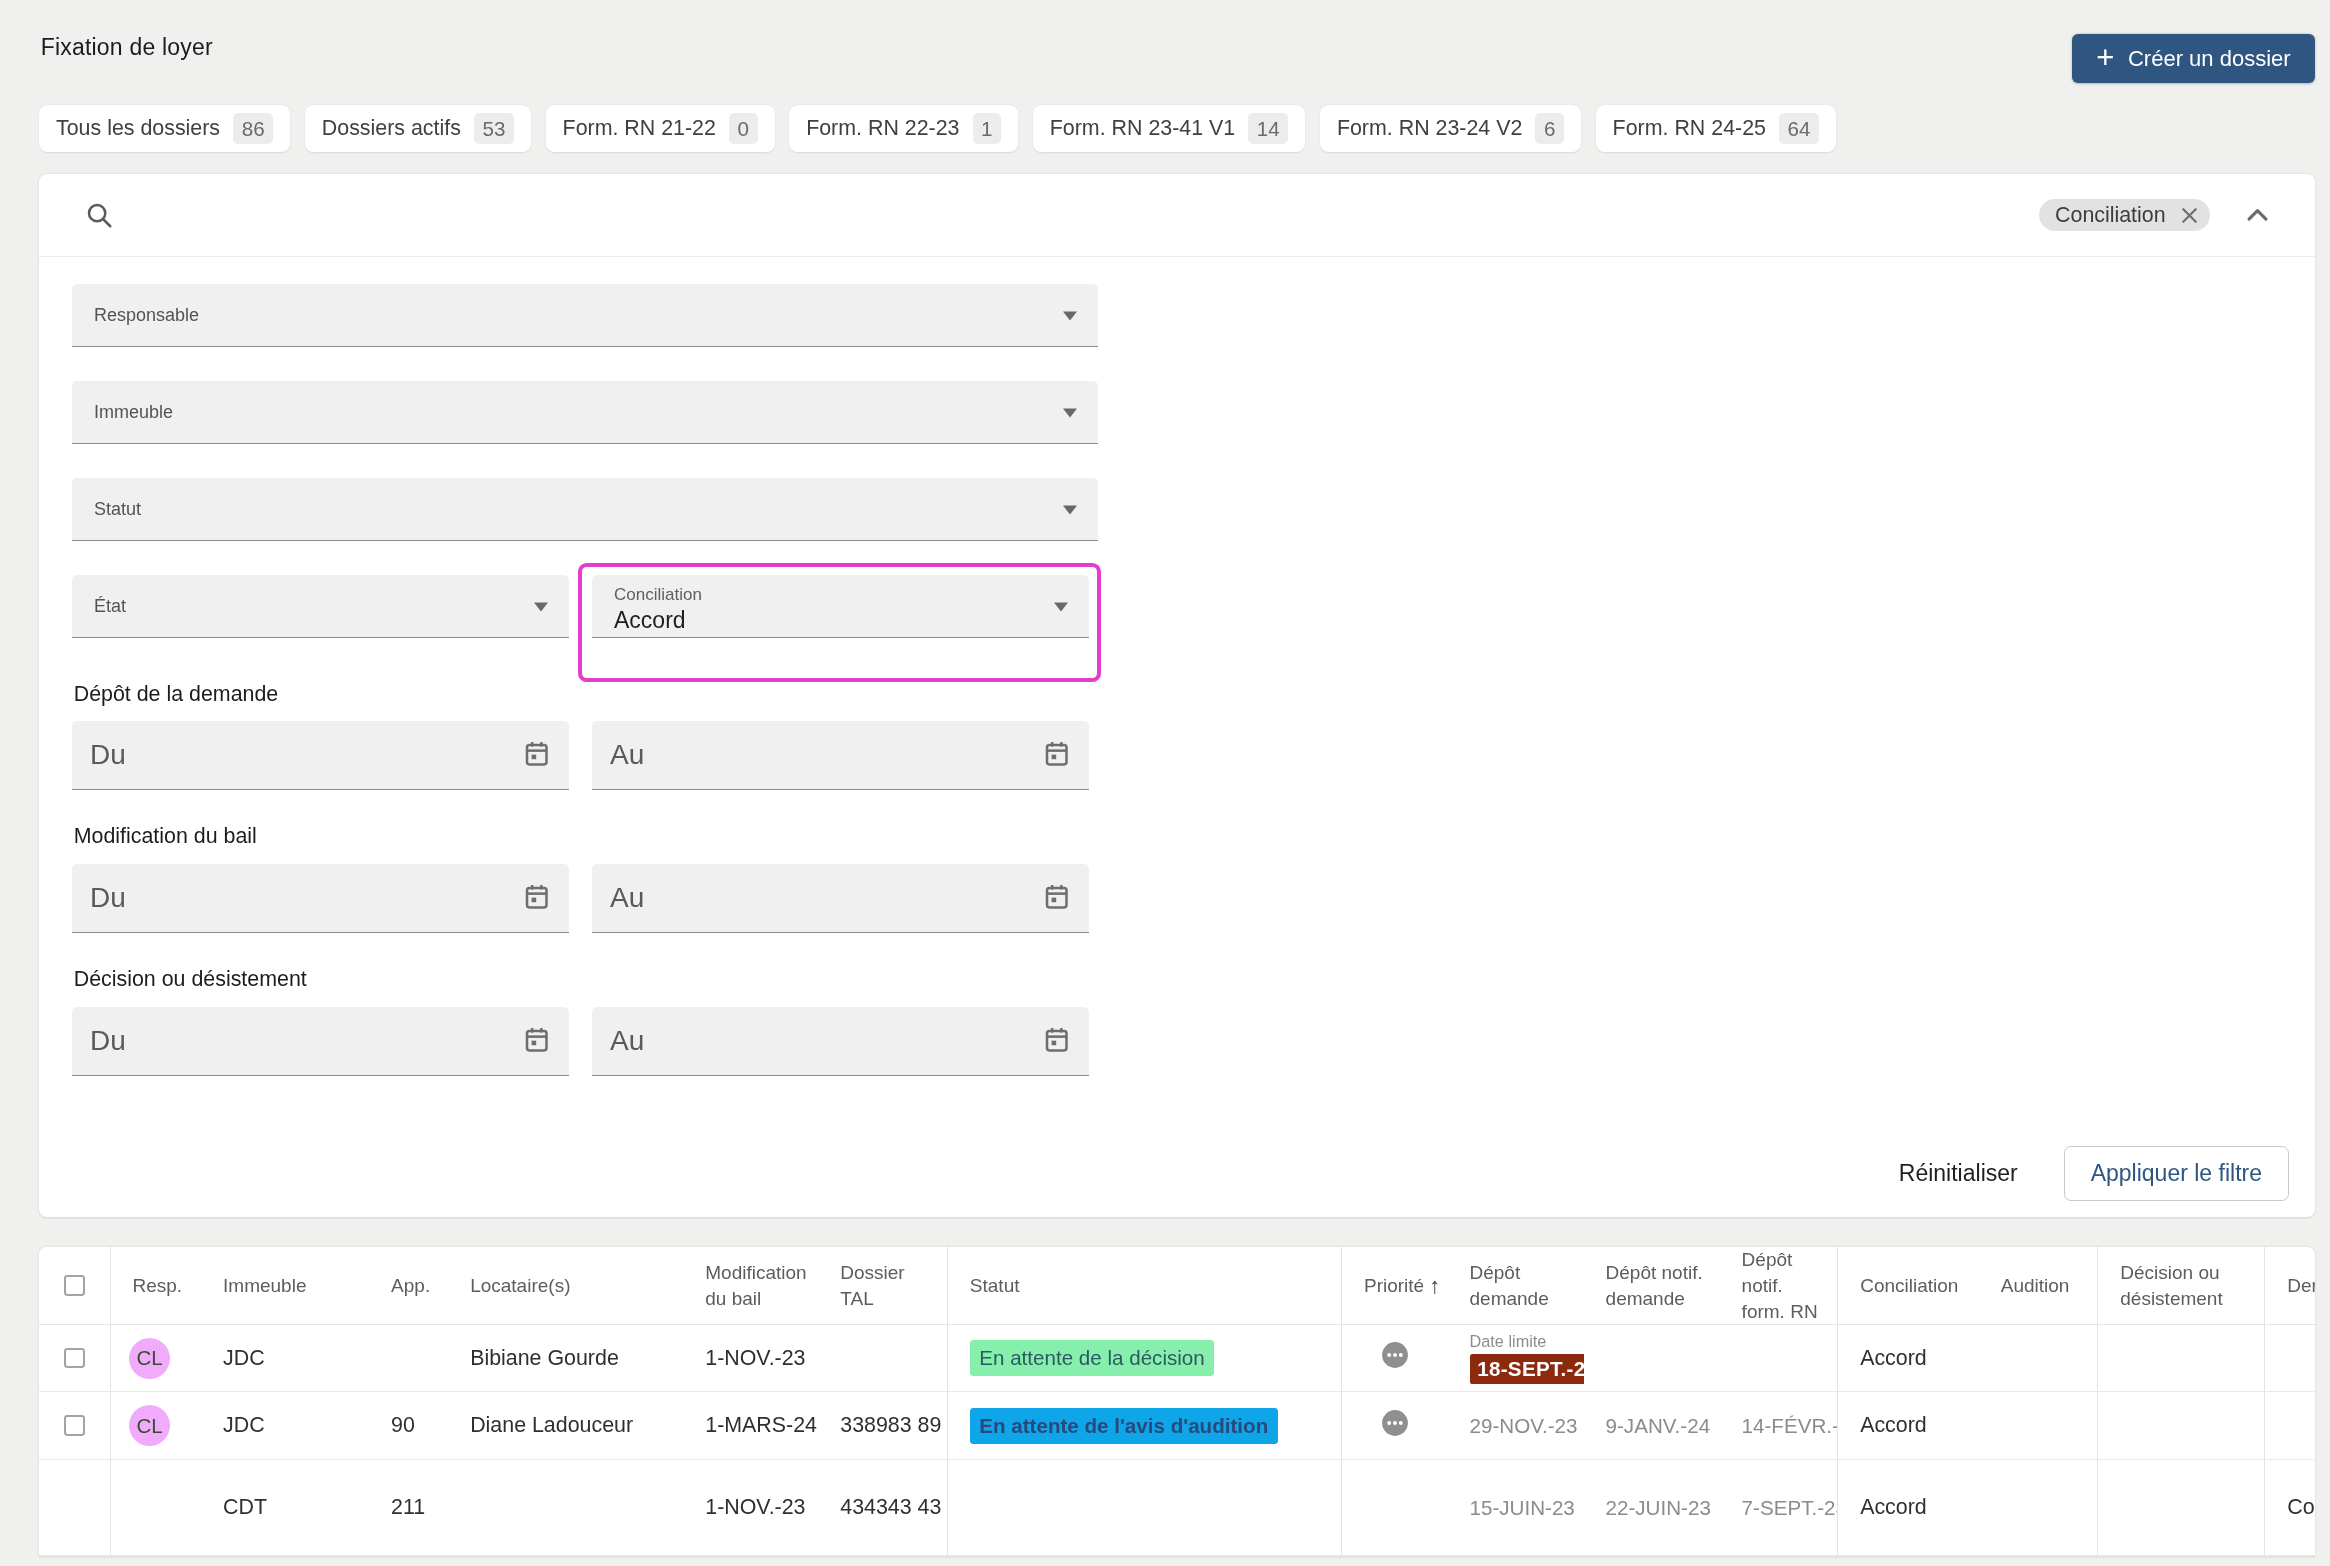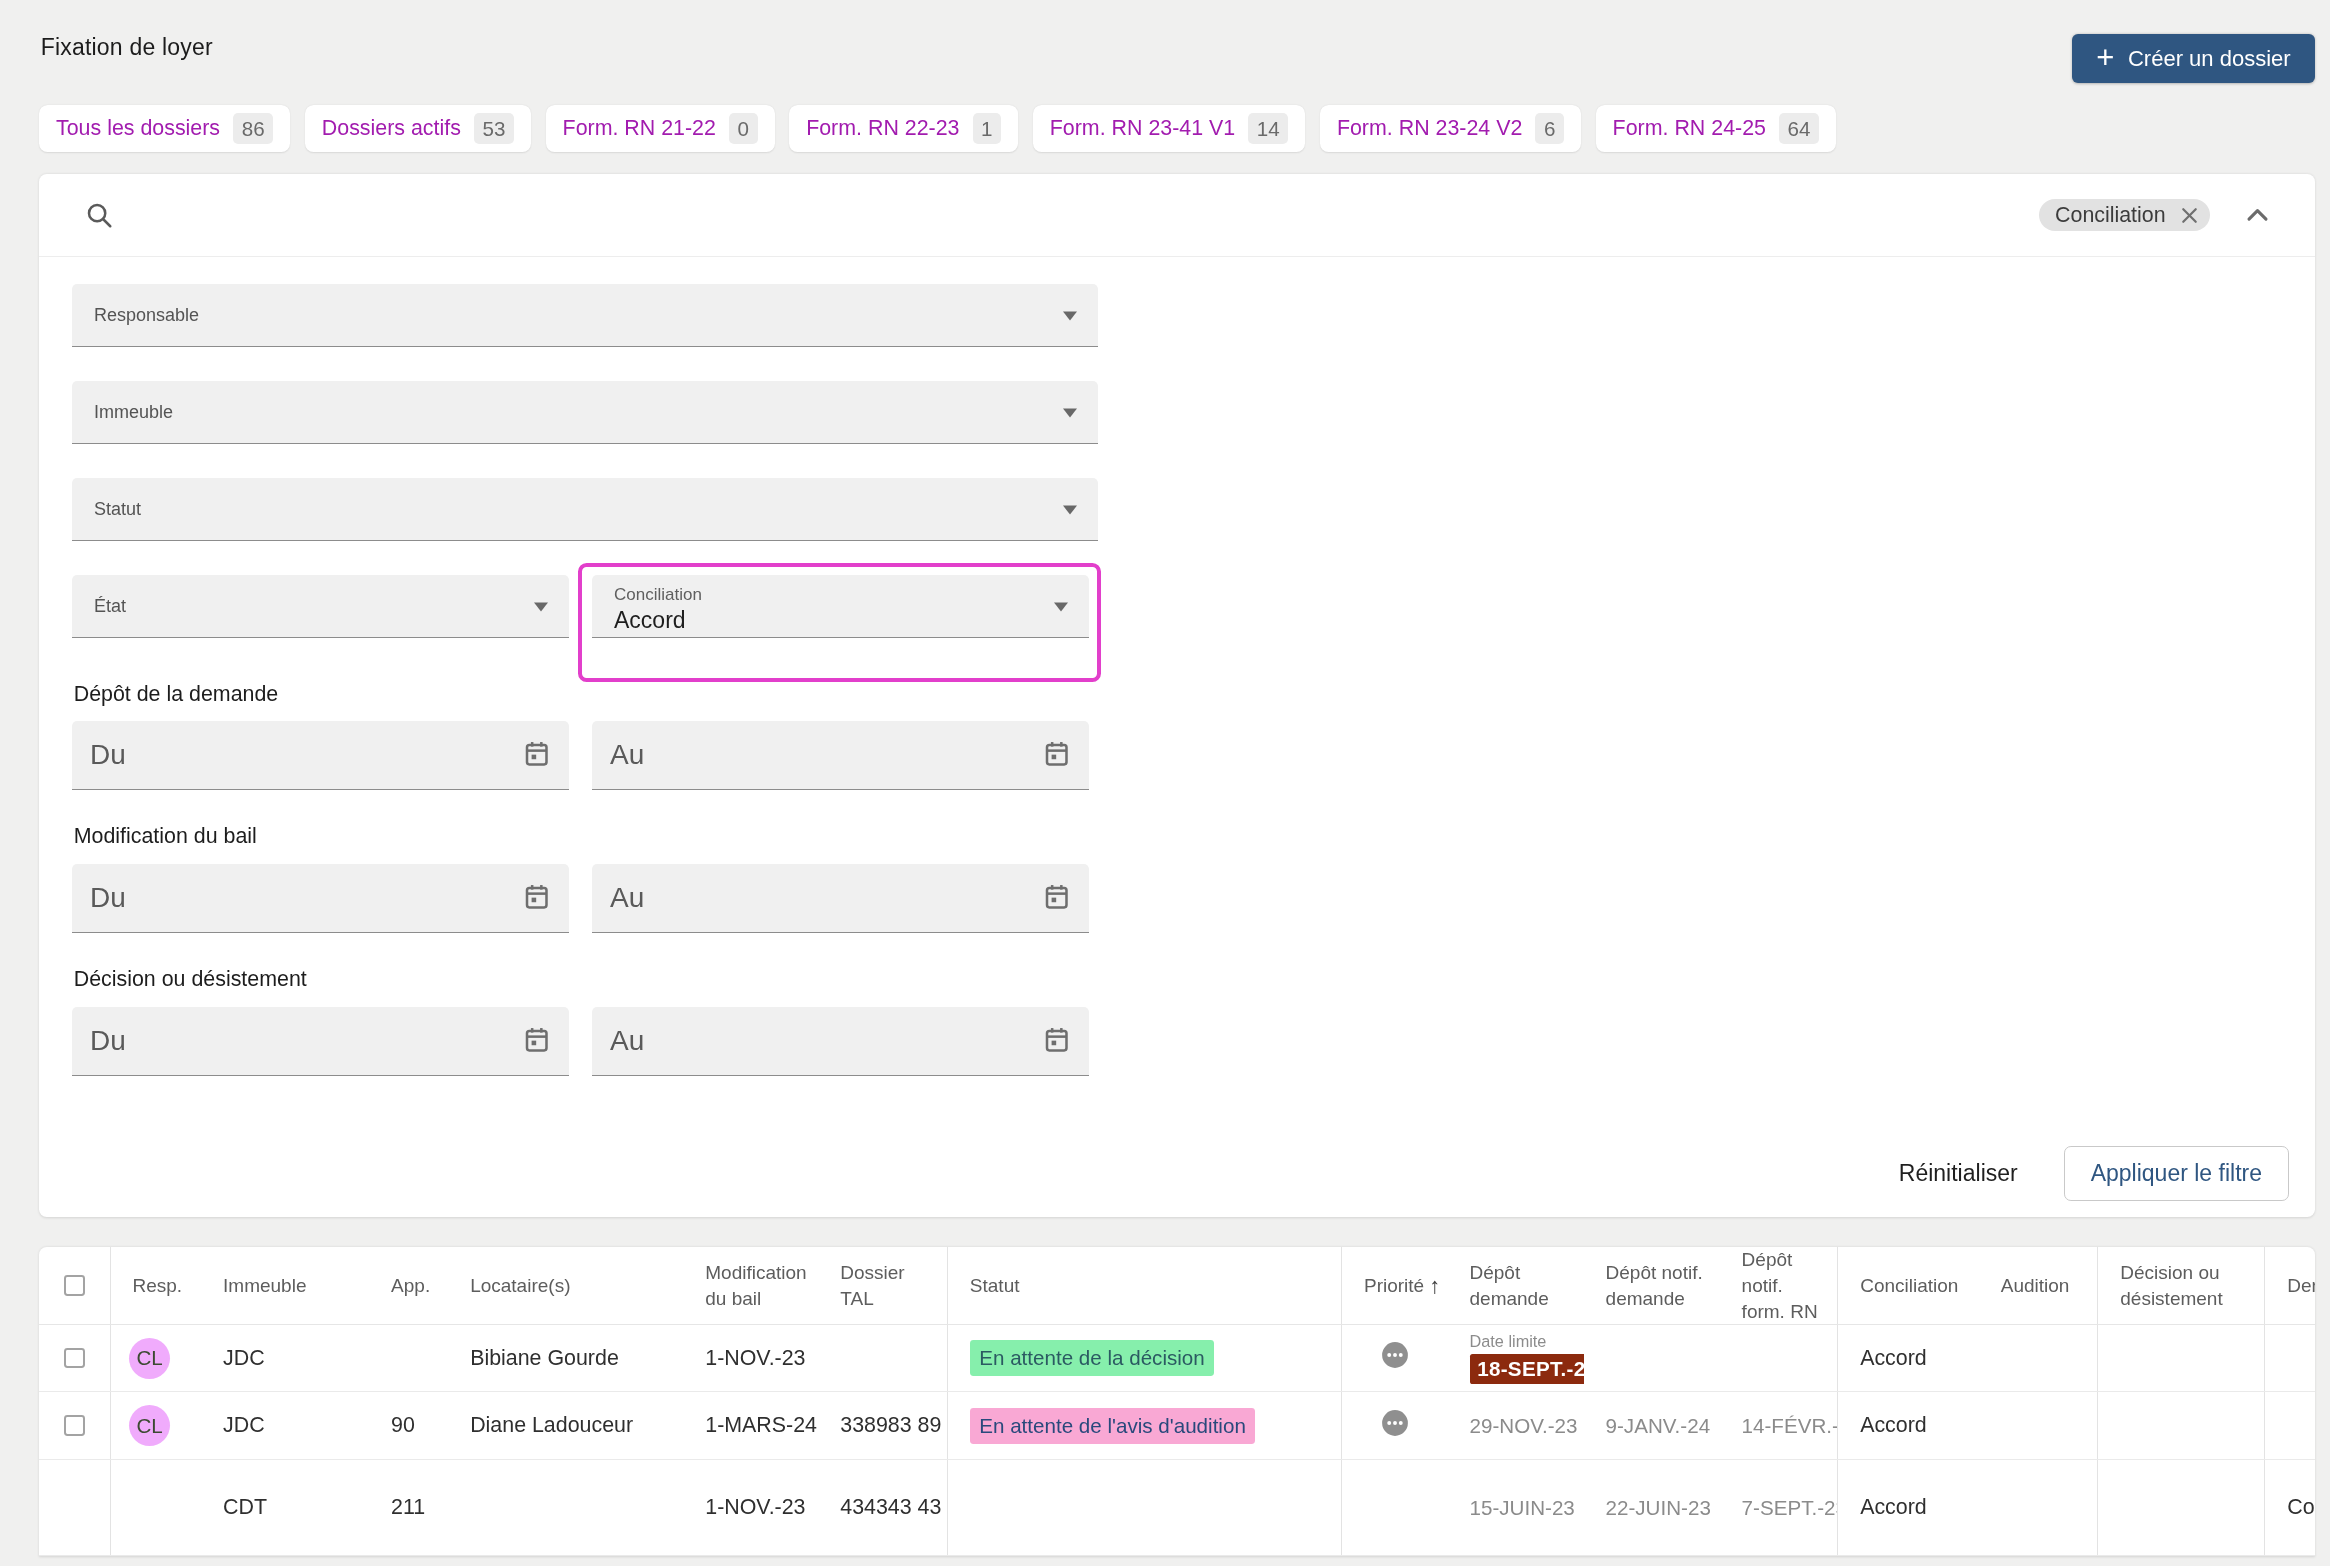--- a/index.html
+++ b/index.html
@@ -12,21 +12,21 @@
   .page-title { font-size:23px; font-weight:400; color:#1c1c1c; letter-spacing:0.2px; padding-left:1.7px; }
   .create-btn { display:flex; align-items:center; gap:13.7px; background:#2f5681; color:#fff;
     border:none; border-radius:6px; height:49px; padding:0 24px; font-size:22px; cursor:pointer;
     box-shadow:0 0.9px 2.6px rgba(0,0,0,.25); font-family:inherit; }
   .create-btn .plus { font-size:31px; font-weight:300; line-height:1; margin-top:-2.6px; }
 
   
   .tabs { display:flex; gap:14.6px; margin-top:22px; }
   .tab-chip { display:flex; align-items:center; gap:13px; background:#fff; border-radius:8.6px;
     height:47px; padding:0 17px; box-shadow:0 0.9px 1.7px rgba(0,0,0,.10); cursor:pointer; }
-  .tab-chip .lbl { font-size:21.4px; color:#a21caf; white-space:nowrap; }
+  .tab-chip .lbl { font-size:21.4px; color:#404040; white-space:nowrap; }
   .tab-chip .cnt { background:#ececec; border-radius:5.1px; padding:3.4px 8.6px; font-size:20.6px; color:#6a6a6a; }
 
   
   .filter-card { margin-top:22px; width:2276px; background:#fff; border-radius:7.7px;
     box-shadow:0 0.9px 2.6px rgba(0,0,0,.12); }
   .search-row { display:flex; align-items:center; height:83px; padding:0 43px 0 45px;
     border-bottom:0.9px solid #ededed; }
   .search-row input { flex:1; border:none; outline:none; background:transparent;
     font-size:23px; margin-left:22px; font-family:inherit; color:#222; }
   .filter-pill { display:flex; align-items:center; gap:12px; background:#e2e2e2; border-radius:857px;
@@ -74,21 +74,21 @@
   td { border-bottom:0.9px solid #eaeaea; font-size:21.4px; color:#2f2f2f; }
   tr.r0 td { height:67px; } tr.r1 td { height:68px; } tr.r2 td { height:96px; }
   .vline { border-right:0.9px solid #e3e3e3; }
   .cb-col { text-align:center; padding:0; }
   .checkbox { width:20.6px; height:20.6px; border:2.1px solid #a3a3a3; border-radius:3.4px;
     background:#fff; margin:0 auto; cursor:pointer; }
   .avatar { width:41px; height:41px; border-radius:50%; background:#f0abfc; color:#3c4a32;
     font-size:20.6px; display:flex; align-items:center; justify-content:center; margin-left:-3.4px; }
   .chip { display:inline-block; border-radius:3.4px; padding:6px 9.4px; font-size:20.6px; max-width:100%; }
   .chip.cyan { background:#86efac; color:#2b5a62; }
-  .chip.blue { background:#f9a8d4; color:#29497c; }
+  .chip.blue { background:#0ea5e9; color:#29497c;font-weight:bold; }
   .prio-col { text-align:center; padding:0; }
   .gdate { color:#8b8b8b; font-size:20.6px; }
   .two-line span { display:block; line-height:1.35; }
   .dl-note { display:block; font-size:16.3px; color:#8c8c8c; margin-bottom:2.6px; }
   .badge-red { display:inline-block; background:#8c2a0e; color:#fff; font-weight:700;
     font-size:20.6px; padding:3.4px 7.7px; border-radius:2.6px; letter-spacing:0.3px; }
   .sort-arrow { font-size:22px; color:#3f3f3f; margin-left:5.1px; }
   th .hwrap { display:flex; align-items:center; }
 </style>
 </head>

